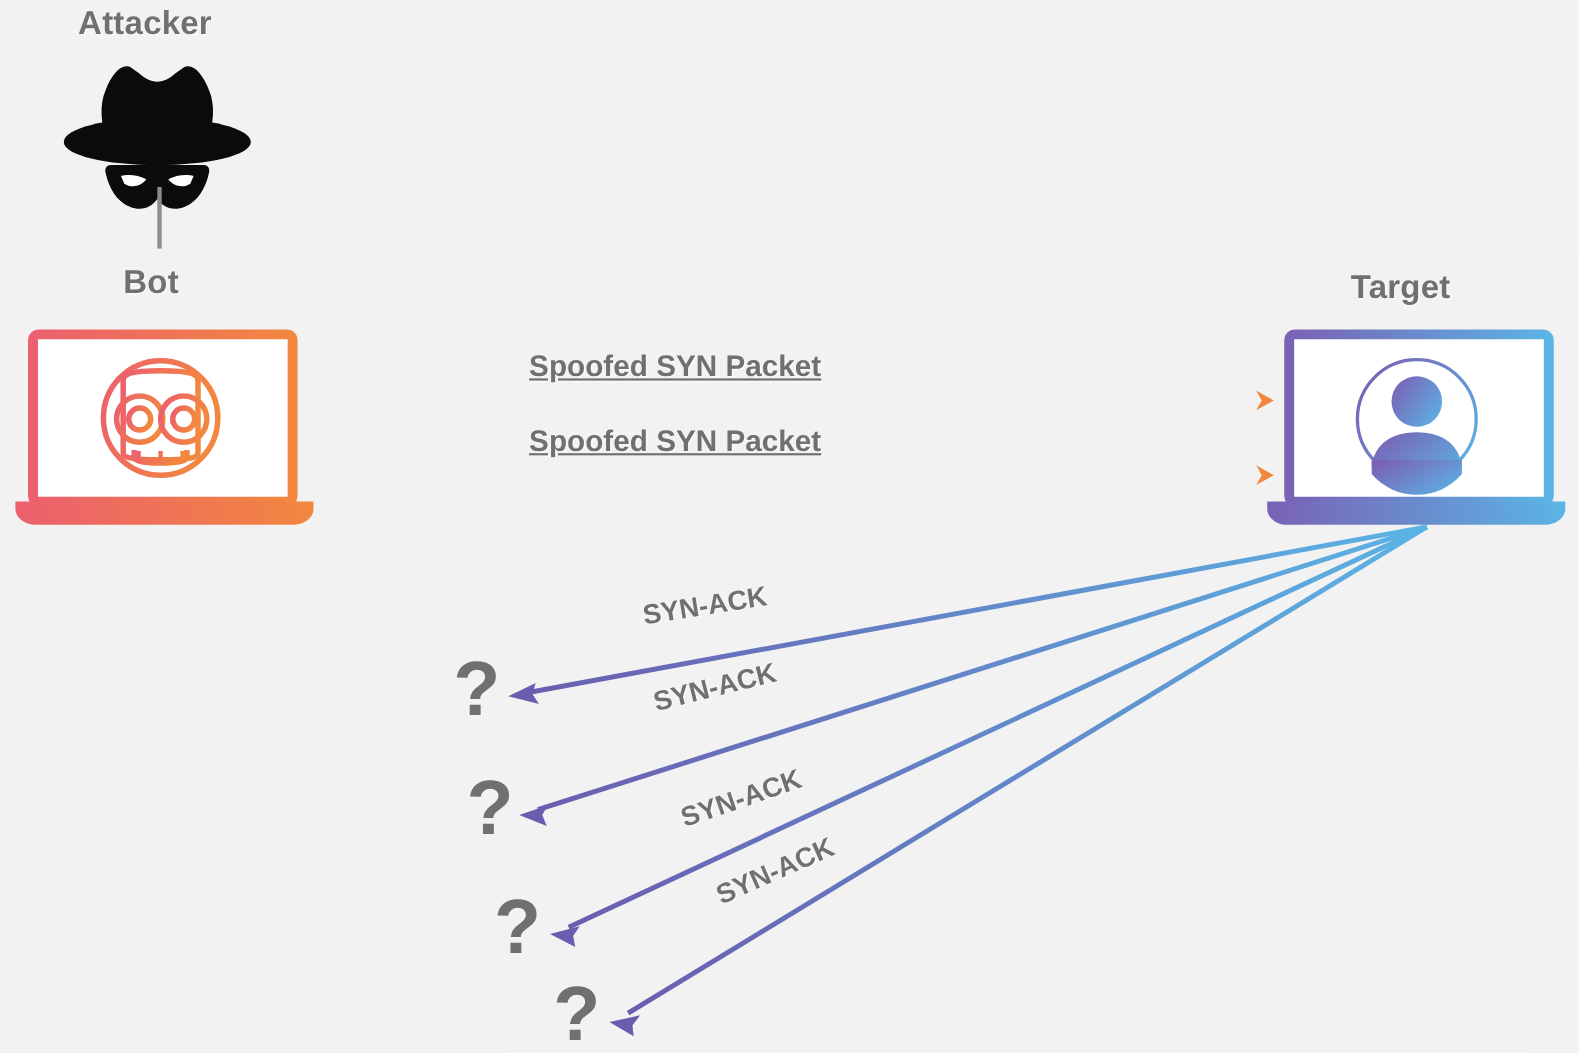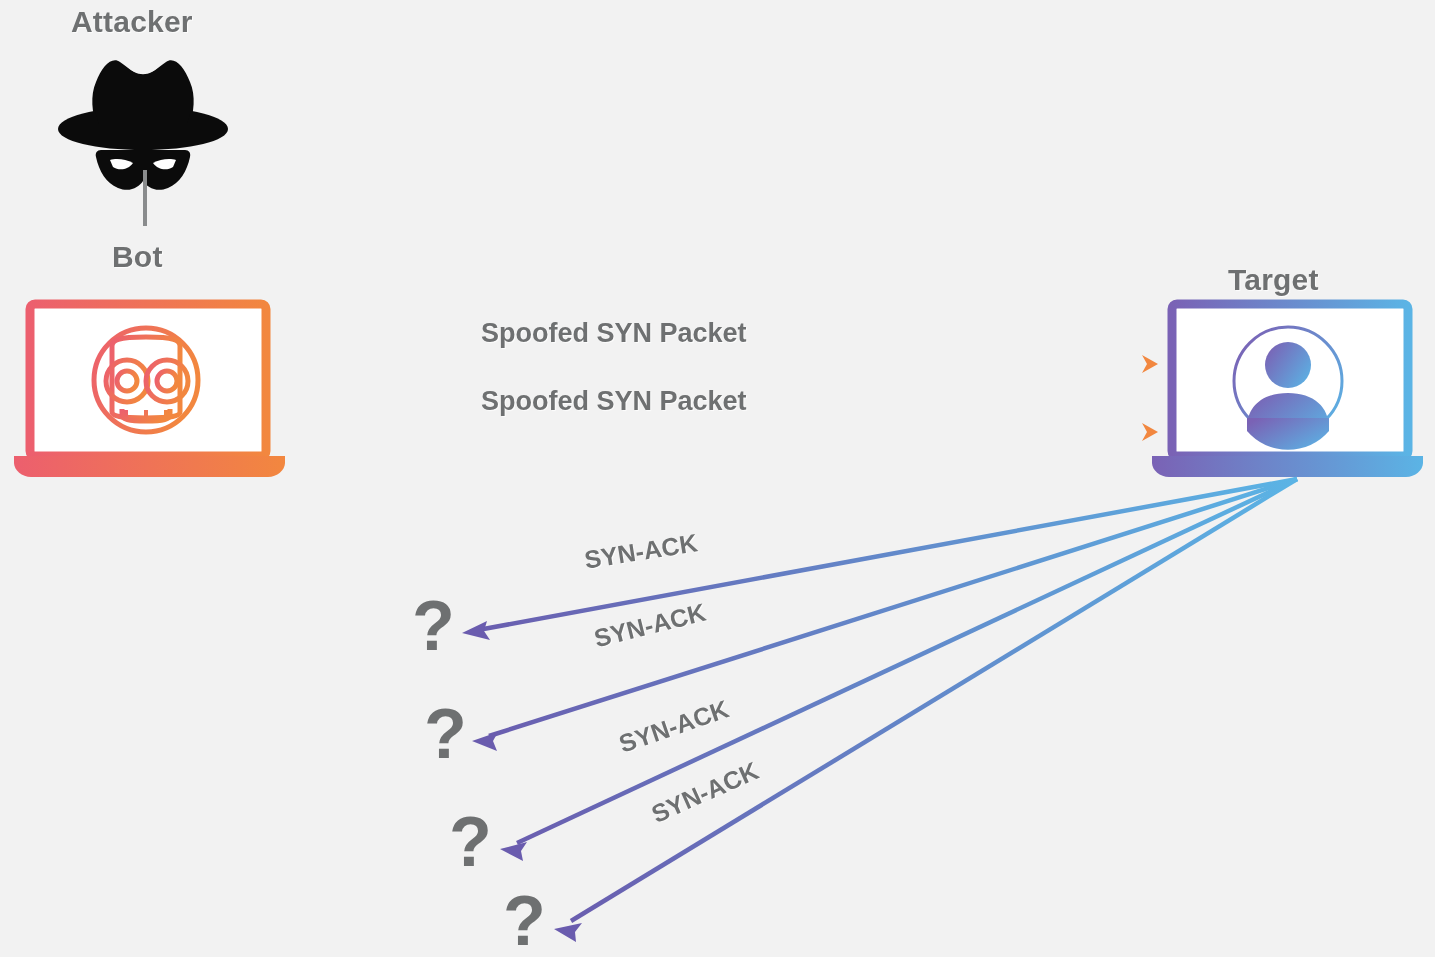--- a/index.html
+++ b/index.html
@@ -30,20 +30,21 @@
     white-space: nowrap;
     text-shadow: 1px 1px 1px rgba(255,255,255,0.85);
     user-select: none;
   }
   .node-title {
     font-size: 30px;
     letter-spacing: 0.2px;
   }
   .flow-label {
     font-size: 27px;
+    text-decoration: underline;
   }
   .ack-label {
     font-size: 25px;
     transform-origin: 50% 50%;
   }
   .qmark {
     position: absolute;
     color: #6e7071;
     font-family: "Liberation Sans", sans-serif;
     font-weight: bold;
@@ -206,21 +207,21 @@
     <g>
       <line x1="1297" y1="479" x2="571" y2="921" stroke="url(#gradAck4)" stroke-width="4.5"></line>
       <path d="M554 929 L582 923 L575 932 L576 942 Z" fill="#6a5cae"></path>
     </g>
   </svg>
 
   <div class="lbl node-title" style="left:71px; top:5px;">Attacker</div>
 
   <div class="lbl node-title" style="left:112px; top:240px;text-align:center;">Bot</div>
 
-  <div class="lbl node-title" style="left:1228px; top:263px;">Target</div>
+  <div class="lbl node-title" style="left:1228px; top:245px;">Target</div>
 
   <div class="lbl flow-label" style="left:481px; top:318px;">Spoofed SYN Packet</div>
 
   <div class="lbl flow-label" style="left:481px; top:386px;">Spoofed SYN Packet</div>
 
   <div class="lbl ack-label" style="left:584px; top:537px; transform:rotate(-9deg);">SYN-ACK</div>
 
   <div class="lbl ack-label" style="left:593px; top:611px; transform:rotate(-14deg);">SYN-ACK</div>
 
   <div class="lbl ack-label" style="left:617px; top:712px; transform:rotate(-19deg);">SYN-ACK</div>

